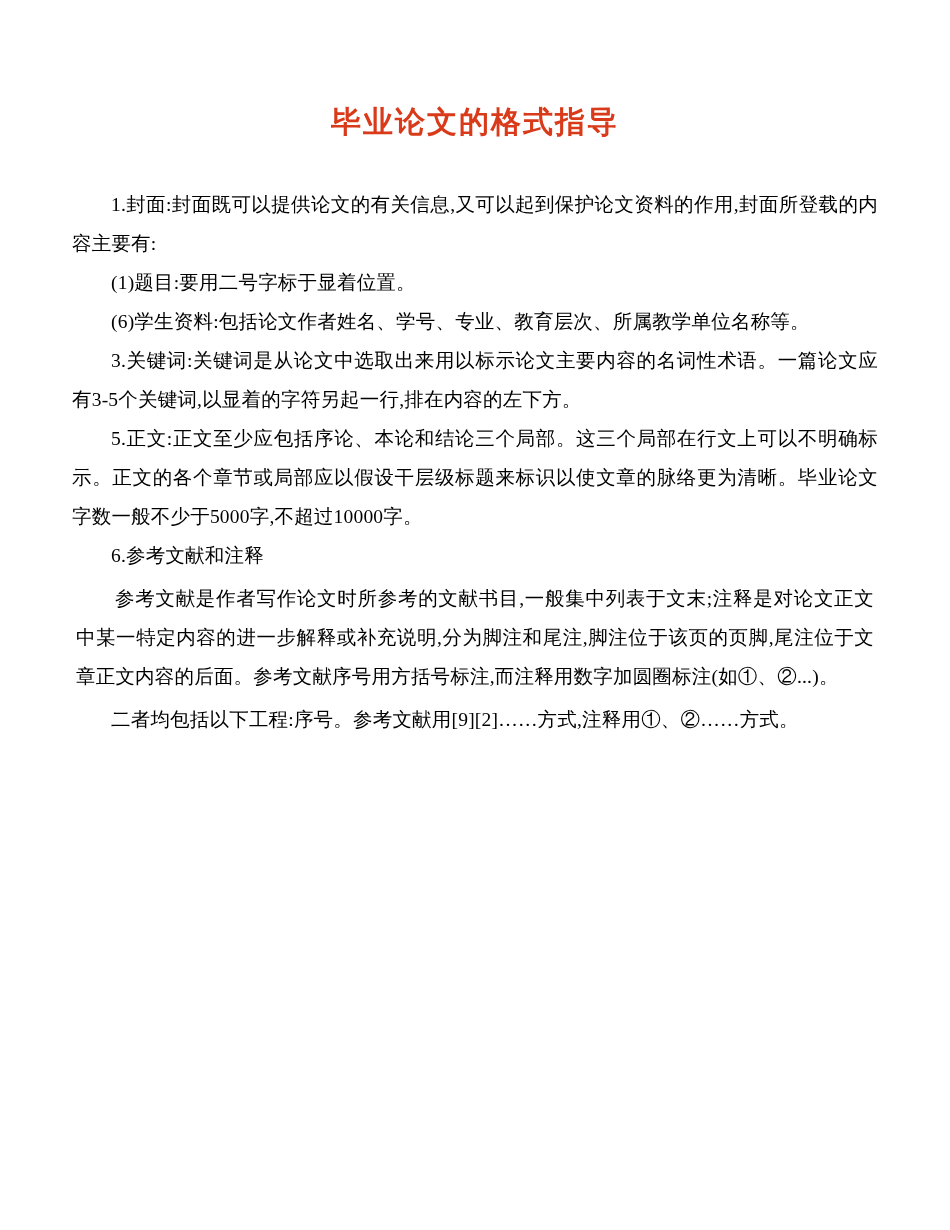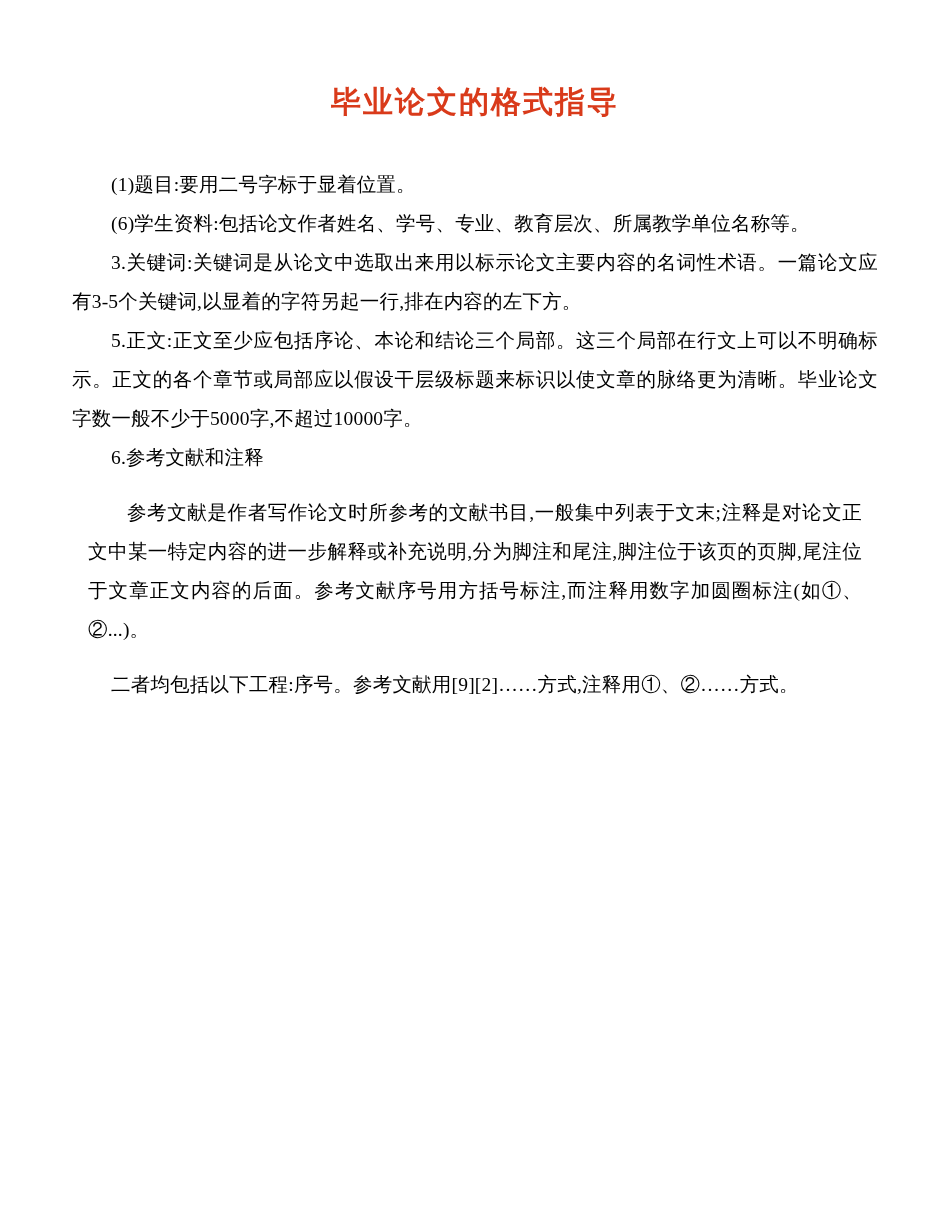--- a/index.html
+++ b/index.html
@@ -10,21 +10,21 @@
   body {
     width: 950px;
     height: 1230px;
     font-family: "Liberation Serif", "DejaVu Serif", serif;
     color: #000000;
   }
   .page {
     width: 950px;
     height: 1220px;
     box-sizing: border-box;
-    padding: 64px 72px 40px 72px;
+    padding: 84px 72px 40px 72px;
     position: relative;
   }
   .doc-title {
     color: #d93a1a;
     font-size: 30px;
     font-weight: bold;
     text-align: center;
     letter-spacing: 2px;
     margin: 18px 0 42px 0;
     font-family: "Liberation Serif", "DejaVu Serif", serif;
@@ -33,32 +33,33 @@
     font-size: 19.5px;
     line-height: 39px;
     text-align: justify;
     letter-spacing: 0.2px;
   }
   .para {
     margin: 0;
     text-indent: 2em;
   }
   .para-noindent {
-    margin: 16px;
+    margin: 4px;
     text-indent: 2em;
   }
 </style>
 </head>
 <body>
 
 <div class="page">
 
   <h1 class="doc-title" style="color: rgb(217, 58, 26);">毕业论文的格式指导</h1>
 
   <div class="body-text">
+    <p class="para">1.封面:封面既可以提供论文的有关信息,又可以起到保护论文资料的作用,封面所登载的内容主要有:</p>
     <p class="para">(1)题目:要用二号字标于显着位置。</p>
     <p class="para">(6)学生资料:包括论文作者姓名、学号、专业、教育层次、所属教学单位名称等。</p>
     <p class="para">3.关键词:关键词是从论文中选取出来用以标示论文主要内容的名词性术语。一篇论文应有3-5个关键词,以显着的字符另起一行,排在内容的左下方。</p>
     <p class="para">5.正文:正文至少应包括序论、本论和结论三个局部。这三个局部在行文上可以不明确标示。正文的各个章节或局部应以假设干层级标题来标识以使文章的脉络更为清晰。毕业论文字数一般不少于5000字,不超过10000字。</p>
     <p class="para">6.参考文献和注释</p>
     <p class="para-noindent">参考文献是作者写作论文时所参考的文献书目,一般集中列表于文末;注释是对论文正文中某一特定内容的进一步解释或补充说明,分为脚注和尾注,脚注位于该页的页脚,尾注位于文章正文内容的后面。参考文献序号用方括号标注,而注释用数字加圆圈标注(如①、②...)。</p>
     <p class="para">二者均包括以下工程:序号。参考文献用[9][2]……方式,注释用①、②……方式。</p>
   </div>
 
 </div>

